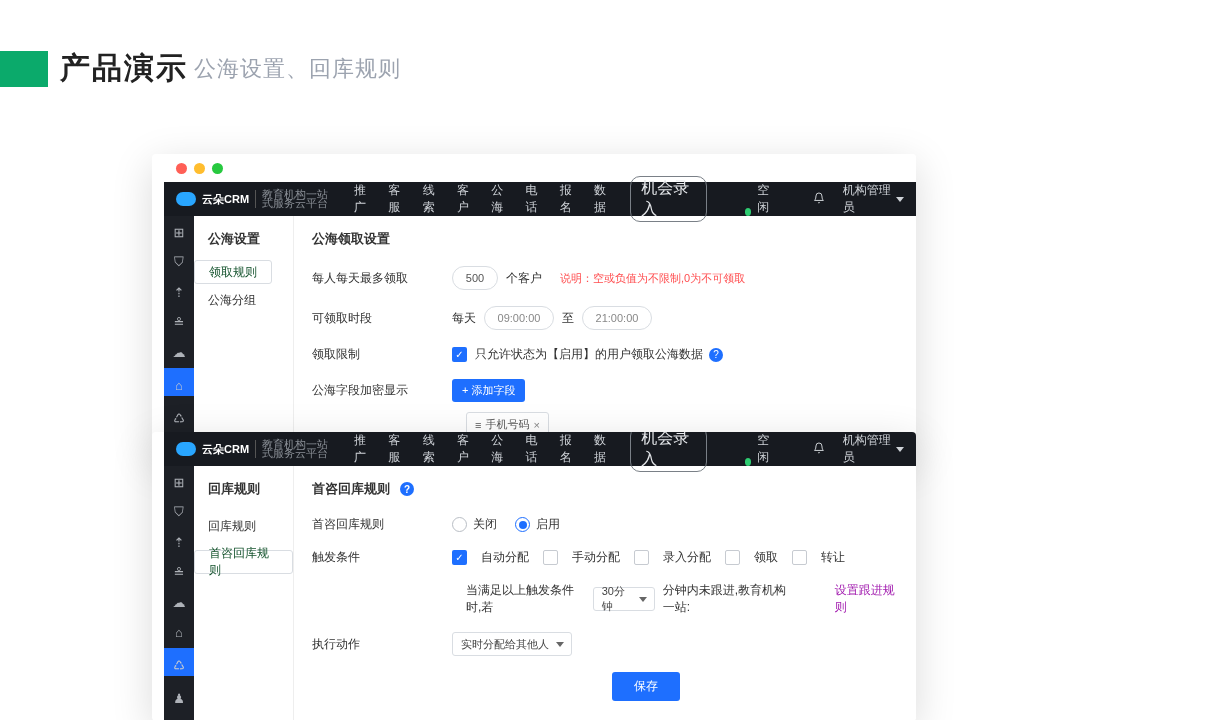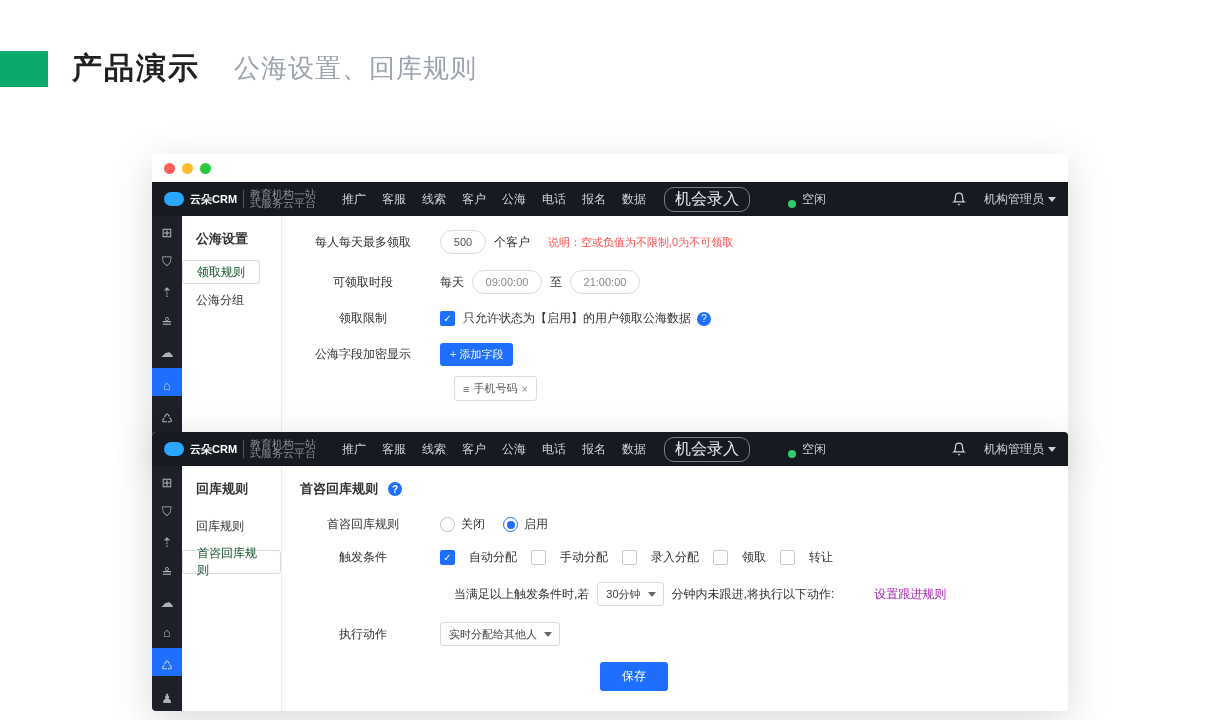--- a/index.html
+++ b/index.html
@@ -1,25 +1,25 @@
 <!DOCTYPE html>
 <html><head>
 <meta charset="utf-8">
 <style>
 * { margin:0; padding:0; box-sizing:border-box; font-family: "Microsoft YaHei","PingFang SC",sans-serif; }
 body { background:#fff; width:1210px; height:720px; position:relative; overflow:hidden; }
 
 
-.slide-title { position:absolute; top:48px; left:0; display:flex; align-items:center;gap:12px; }
+.slide-title { position:absolute; top:48px; left:0; display:flex; align-items:center; }
 .slide-title .green { width:48px; height:36px; background:#0baa6b; }
 .slide-title .t1 { font-size:30px; font-weight:700; color:#222; margin-left:12px; letter-spacing:2px; }
-.slide-title .t2 { font-size:26px; color:#9ca3af; margin-left:22px; letter-spacing:1px; }
-
-
-.win { position:absolute; left:152px; width:916px; background:#fff; border-radius:4px; box-shadow:0 10px 40px rgba(0,0,0,.15); overflow:hidden; }
+.slide-title .t2 { font-size:22px; color:#9ca3af; margin-left:6px; letter-spacing:1px; }
+
+
+.win { position:absolute; left:152px; width:764px; background:#fff; border-radius:4px; box-shadow:0 10px 40px rgba(0,0,0,.15); overflow:hidden;padding-left:12px; }
 .win1 { top:154px; }
 .win2 { top:432px; }
 
 
 .tl { height:28px; display:flex; align-items:center; padding-left:12px; gap:7px; background:#fff; }
 .tl span { width:11px; height:11px; border-radius:50%; display:inline-block; }
 .tl .r{background:#ff5f56;} .tl .y{background:#ffbd2e;} .tl .g{background:#27c93f;}
 
 
 .topnav { height:34px; background:#171a20; color:#cfd3d8; display:flex; align-items:center; font-size:12px; padding:0 12px; gap:18px; }
@@ -46,21 +46,21 @@
 .side { width:100px; background:#fff; border-right:1px solid #eee; padding:14px 0; }
 .side .hdr { font-size:13px; font-weight:600; color:#333; padding:0 14px 12px; }
 .side .item { font-size:12px; color:#333; padding:8px 14px; cursor:pointer; }
 .side .item.sel { color:#14532d; }
 
 .content { flex:1; padding:14px 18px 20px; font-size:12px; color:#333; }
 .section-title { font-size:13px; font-weight:600; margin-bottom:18px; display:flex; align-items:center; gap:10px;}
 .help { width:14px; height:14px; background:#1e6fff; color:#fff; border-radius:50%; font-size:10px; display:inline-flex; align-items:center; justify-content:center; }
 
 .row { display:flex; align-items:center; margin-bottom:16px; }
-.row .lab { width:140px; text-align:center; color:#333; padding-right:14px; }
+.row .lab { width:140px; text-align:left; color:#333; padding-right:14px; }
 .inp { border:1px solid #d9dde2; border-radius:12px; height:24px; padding:0 8px; font-size:11px; color:#888; background:#fff; }
 .inp.small { width:46px; text-align:center; color:#555; }
 .inp.time { width:70px; text-align:center; }
 .note { color:#ff4d4f; font-size:11px; margin-left:10px; }
 .note .z { color:#ff4d4f; }
 .cb { width:15px; height:15px; background:#1e6fff; border-radius:2px; display:inline-flex; align-items:center; justify-content:center; margin-right:8px; color:#fff; font-size:10px; }
 .cb.empty { background:#fff; border:1px solid #c7cbd1; }
 .btn-add { background:#1e6fff; color:#fff; border:none; border-radius:3px; padding:4px 10px; font-size:11px; display:inline-flex; align-items:center; gap:4px; }
 .tag { border:1px solid #d9dde2; border-radius:3px; padding:4px 8px; font-size:11px; color:#555; display:inline-flex; align-items:center; gap:4px; margin-top:10px; margin-left:154px;}
 .tag .x { color:#888; cursor:pointer; }
@@ -135,20 +135,21 @@
       <span class="ri active">⌂</span>
       <span class="ri">♺</span>
       <span class="ri">♟</span>
     </div>
     <div class="side">
       <div class="hdr">公海设置</div>
       <div class="item sel">领取规则</div>
       <div class="item">公海分组</div>
     </div>
     <div class="content">
+      <div class="section-title">公海领取设置</div>
 
       <div class="row">
         <div class="lab">每人每天最多领取</div>
         <input class="inp small" value="500" style="">
         <span style="margin:0 8px">个客户</span>
         <span class="note"><span>说明：</span><span class="z">空或负值为不限制,0为不可领取</span></span>
       </div>
 
       <div class="row">
         <div class="lab">可领取时段</div>
@@ -269,21 +270,21 @@
             <span>转让</span>
           </span>
       </div>
 
       <div class="row" style="padding-left:154px">
         <span>当满足以上触发条件时,若</span>
         <span class="sel" style="margin:0 8px">
             <span>30分钟</span>
             <span class="car"></span>
           </span>
-        <span>分钟内未跟进,将执行以下动作:</span>
+        <span>分钟内未跟进,教育机构一站:</span>
         <span class="link">设置跟进规则</span>
       </div>
 
       <div class="row">
         <div class="lab">执行动作</div>
         <span class="sel">
             <span>实时分配给其他人</span>
             <span class="car"></span>
           </span>
       </div>

